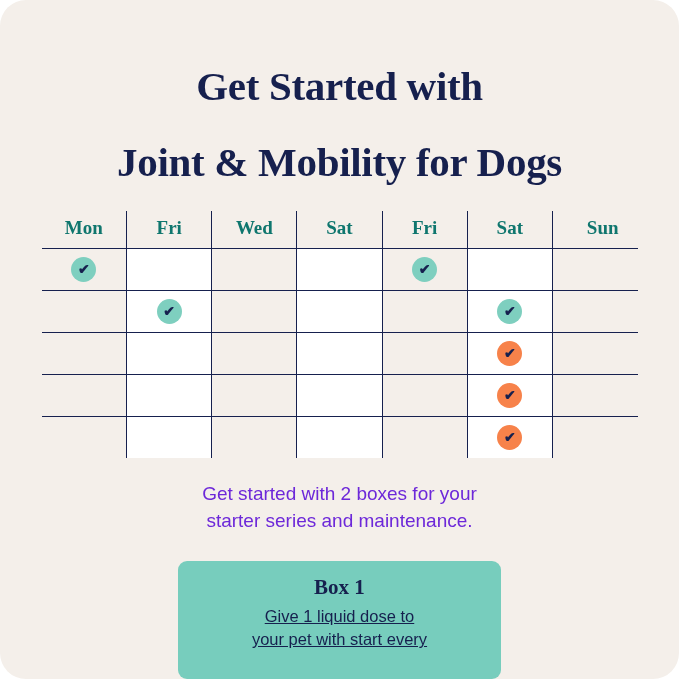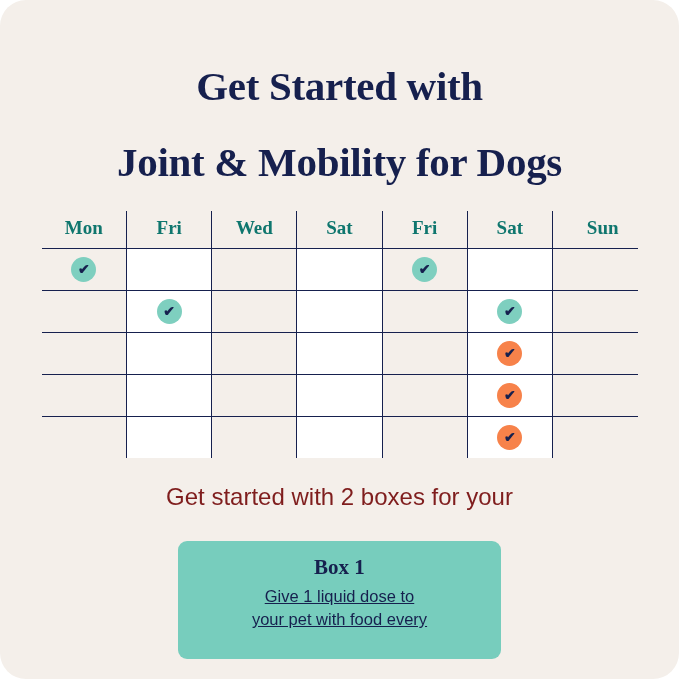--- a/index.html
+++ b/index.html
@@ -89,22 +89,22 @@
     font-weight: bold;
   }
   .dot.teal { background: #7ecfbf; }
   .dot.orange { background: #f7824a; }
 
   
   #caption {
     margin: 22px auto 0 auto;
     width: 470px;
     text-align: center;
-    color: #7f1d1d;
-    font-size: 24px;
+    color: #6d28d9;
+    font-size: 19px;
     line-height: 1.45;
   }
   #caption .line { display: block; }
 
   
   #boxes {
     display: flex;
     justify-content: center;
     gap: 26px;
     margin-top: 26px;
@@ -199,25 +199,26 @@
           <td class="alt"></td>
           <td></td>
           <td class="alt"><span class="dot orange">✔</span></td>
           <td></td>
         </tr>
       </tbody>
   </table>
 
   <div id="caption">
     <span class="line">Get started with 2 boxes for your</span>
+    <span class="line">starter series and maintenance.</span>
   </div>
 
   <div id="boxes">
     <div class="box teal">
       <div class="box-title">Box 1</div>
       <div class="box-body">
         <span class="line">Give 1 liquid dose to</span>
-        <span class="line">your pet with food every</span>
+        <span class="line">your pet with start every</span>
       </div>
     </div>
   </div>
 
 </div>
 
 </body></html>

